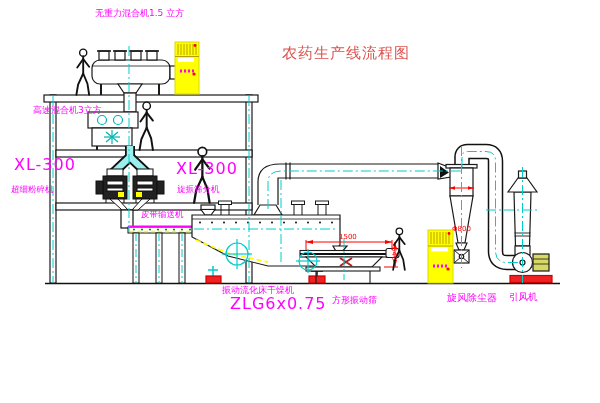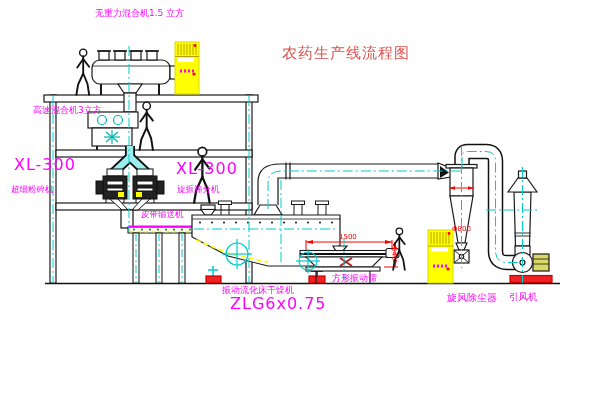--- a/index.html
+++ b/index.html
@@ -312,21 +312,21 @@
 <div class="lbl-lg" style="left:14px;top:157px;">XL-300</div>
 <div class="lbl" style="left:11px;top:185px;font-size:8.5px;">超细粉碎机</div>
 <div class="lbl-lg" style="left:176px;top:161px;">XL-300</div>
 <div class="lbl" style="left:177px;top:185px;font-size:8.5px;">旋振筛分机</div>
 
 <div class="lbl" style="left:141px;top:210px;font-size:8.5px;">皮带输送机</div>
 
 <div class="lbl" style="left:222px;top:286px;">振动流化床干燥机</div>
 <div class="lbl-lg" style="left:219px;top:296px;margin-left:11px;">ZLG6x0.75</div>
 
-<div class="lbl" style="left:332px;top:274px;text-align:right;">方形振动筛</div>
+<div class="lbl" style="left:332px;top:296px;text-align:right;">方形振动筛</div>
 
 <div class="lbl" style="left:447px;top:292px;font-size:10px;">旋风除尘器</div>
 <div class="lbl" style="left:509px;top:292px;font-size:9.5px;">引风机</div>
 
 <div class="dim" style="left:452px;top:180px;margin-top:46px;">Φ800</div>
 <div class="dim" style="left:339px;top:234px;">1500</div>
 <div class="dim dim-rot" style="left:397px;top:247px;">540</div>
 
 </div>
 

